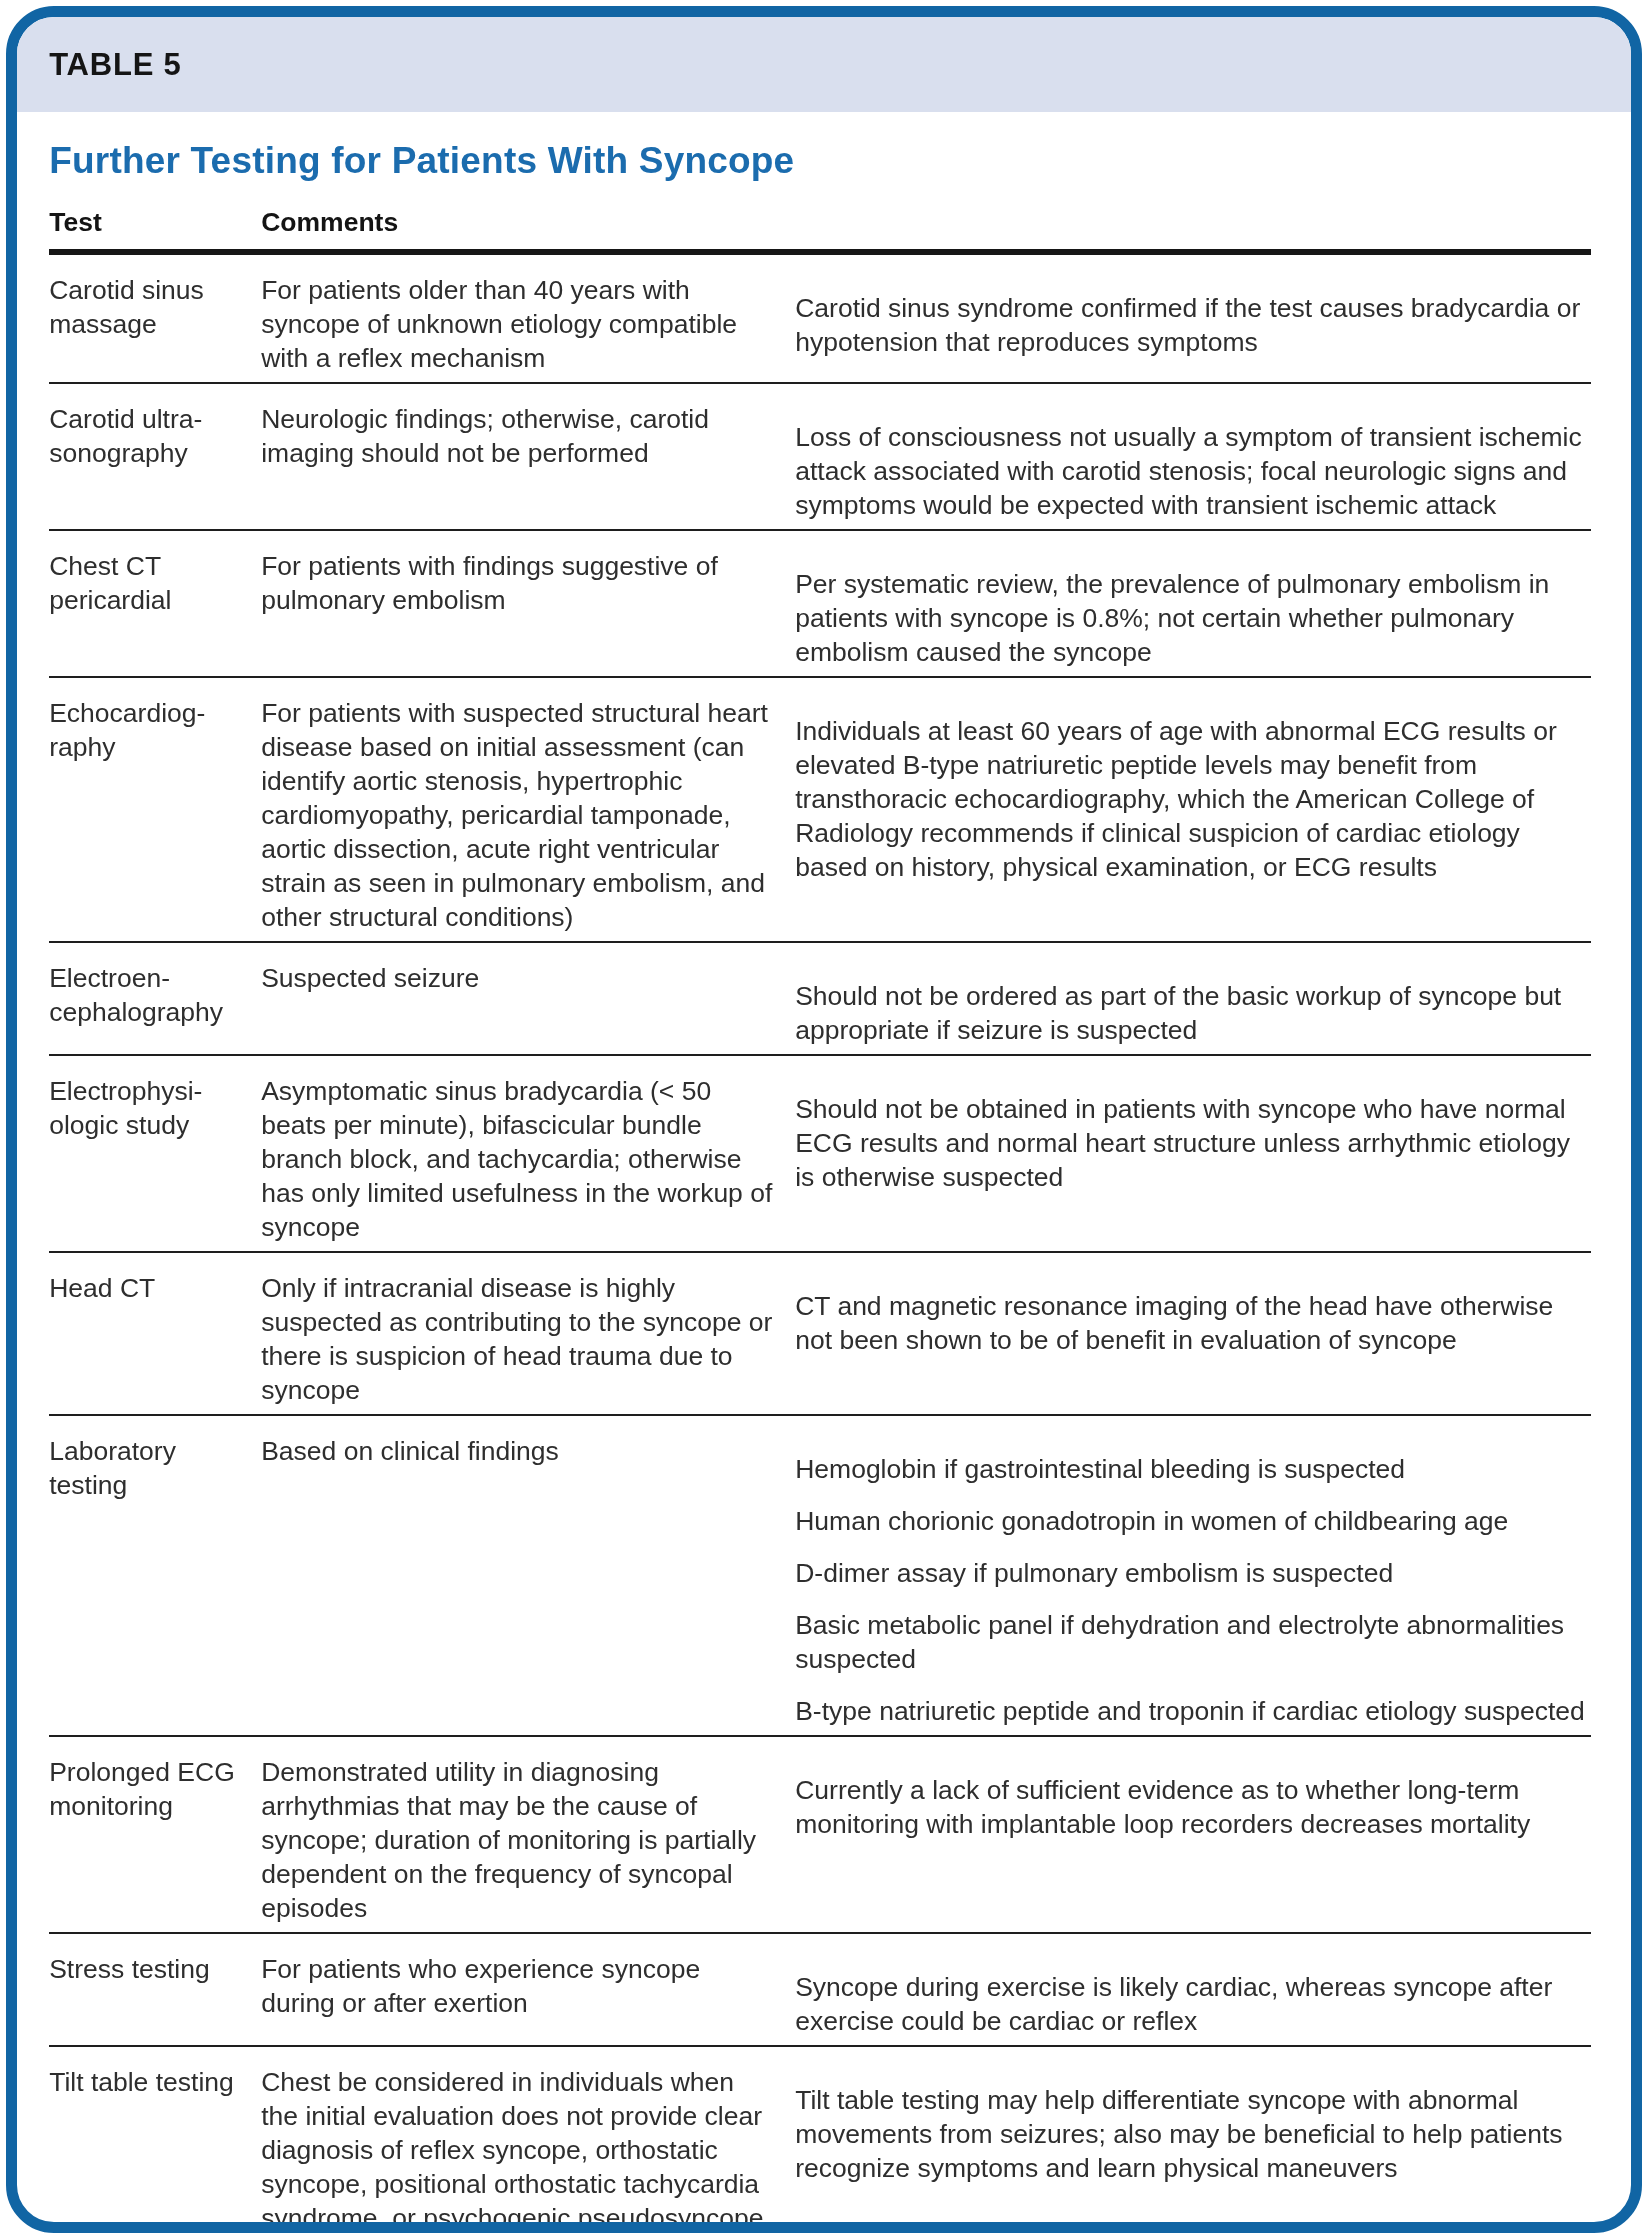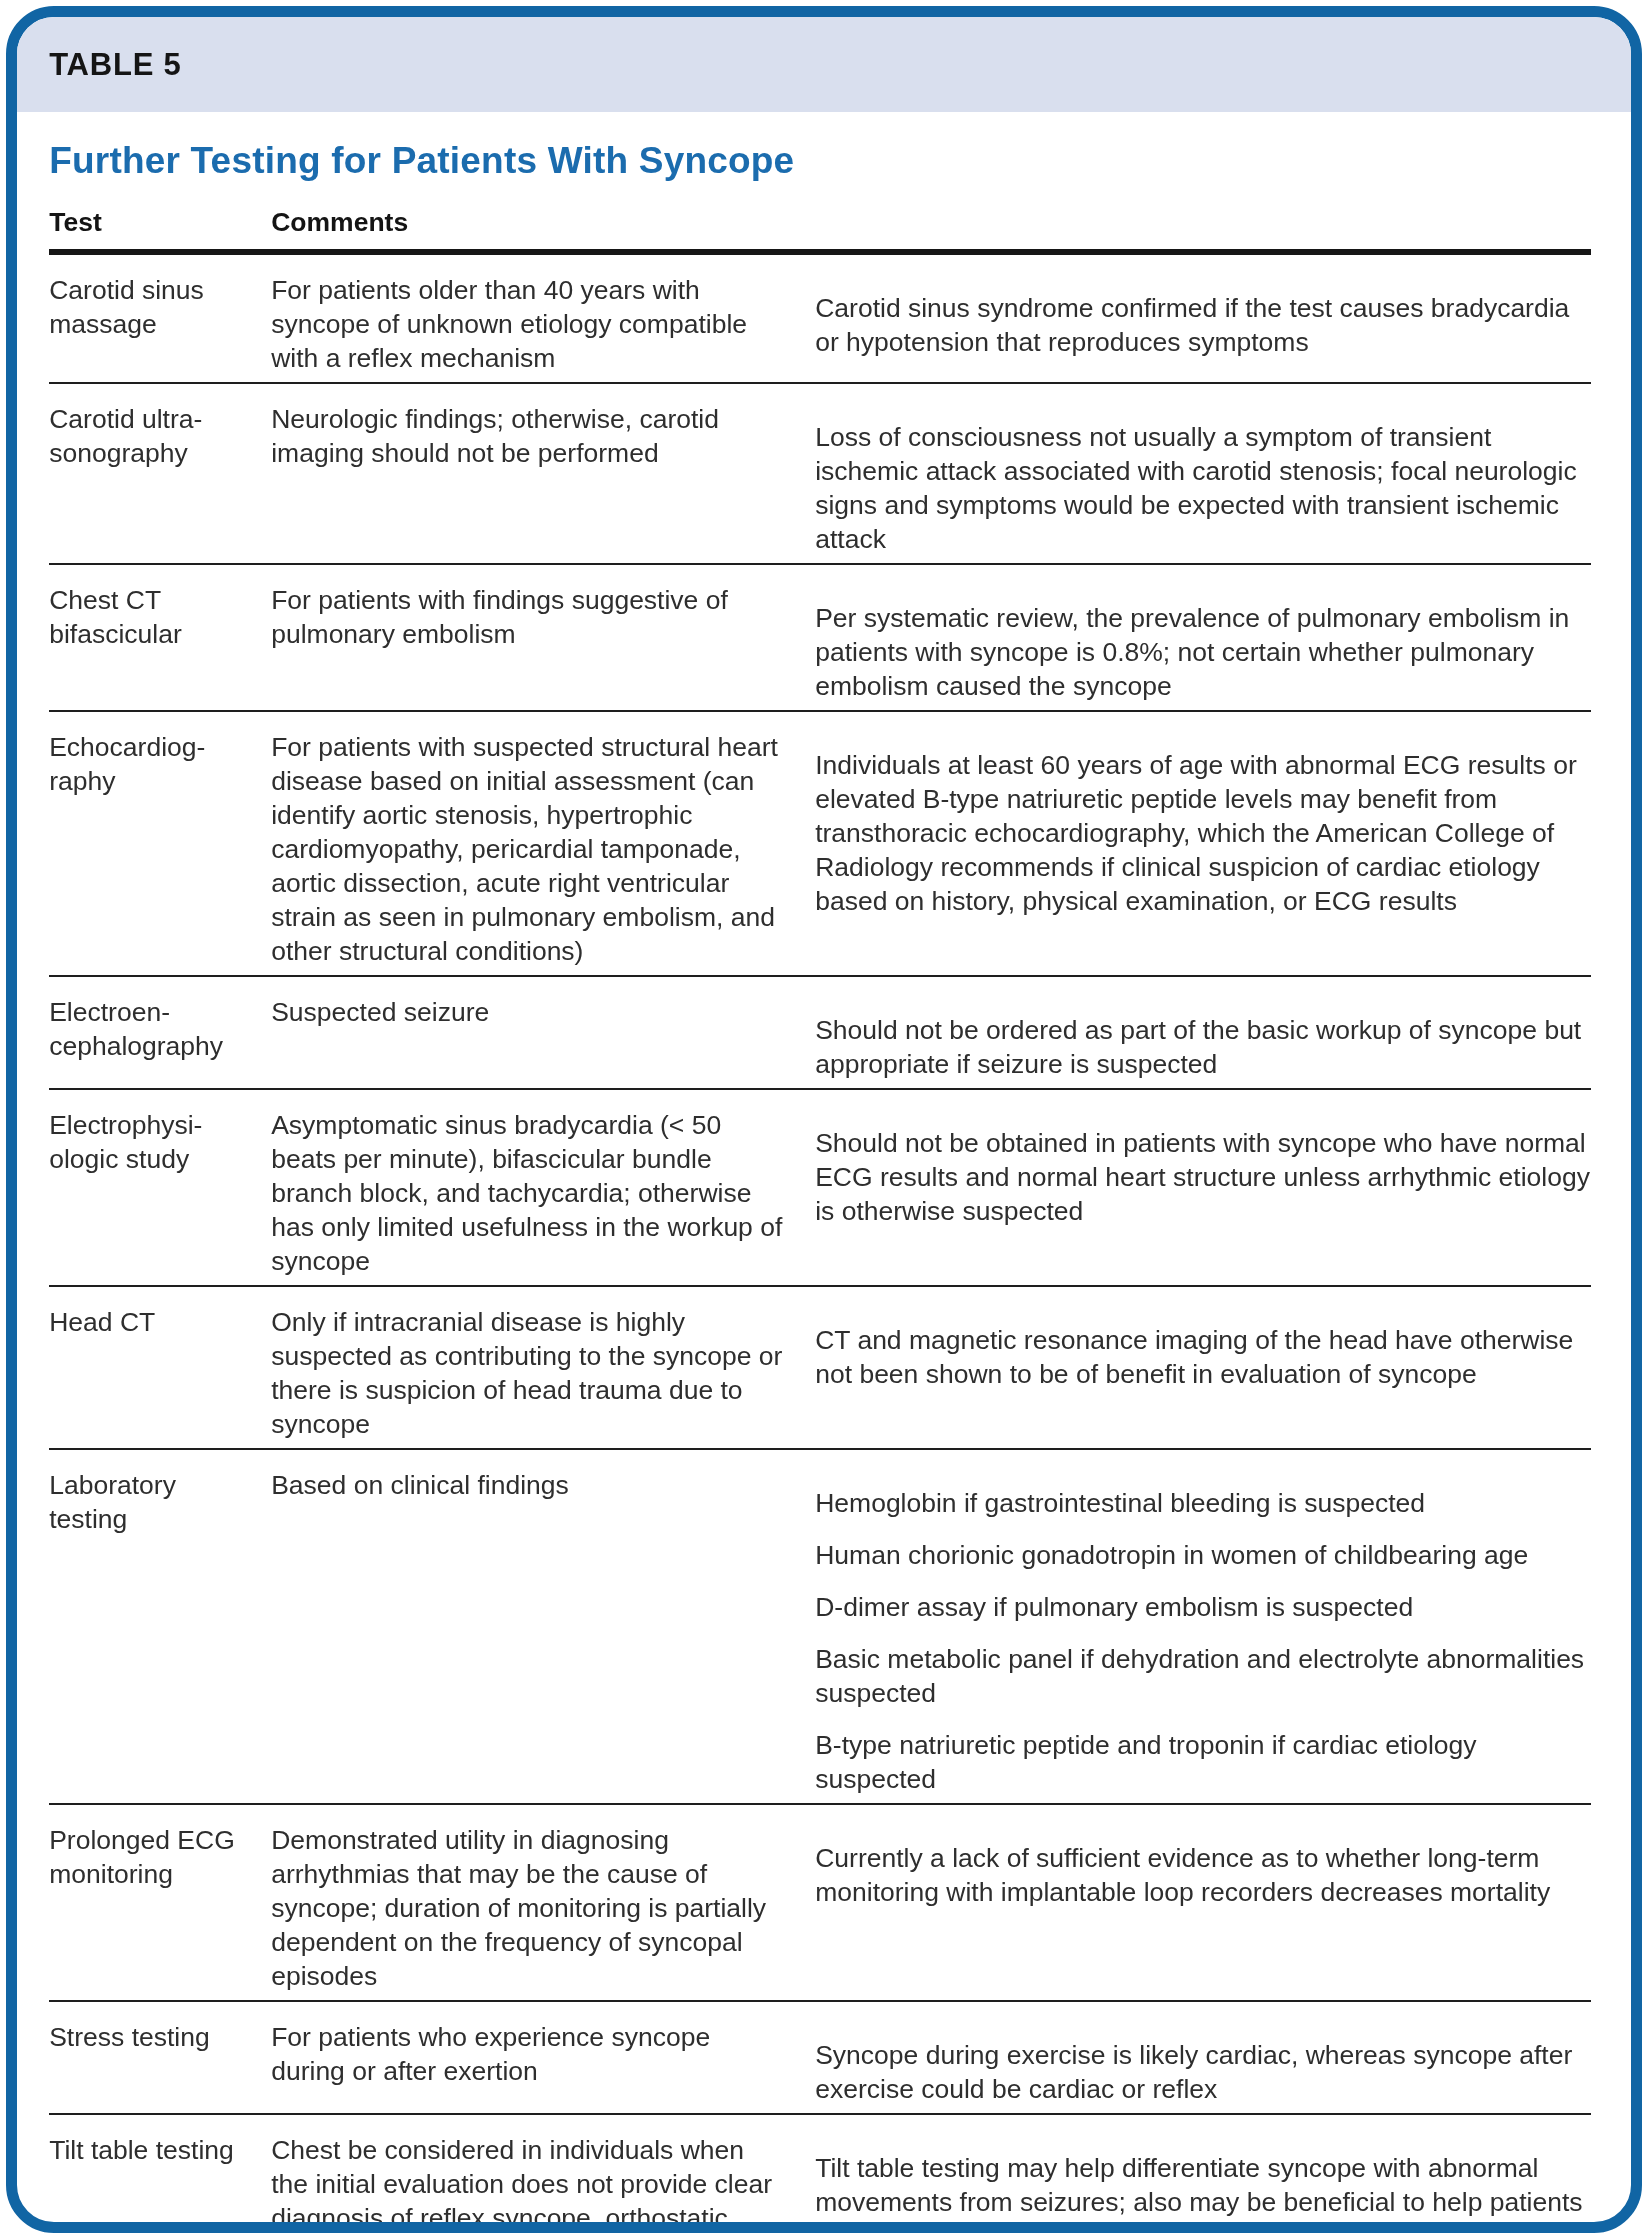--- a/index.html
+++ b/index.html
@@ -37,21 +37,21 @@
     padding:0 40px 0 32px;
   }
   .title{
     margin-top:28px;
     font-size:37px;font-weight:bold;color:var(--title-blue);
     letter-spacing:0.2px;
   }
   .grid{
     display:grid;
     grid-template-columns:195px 517px 1fr;
-    column-gap:27px;
+    column-gap:17px;
   }
   .header-row{margin-top:25px;}
   .th{font-size:26.5px;font-weight:bold;color:#141414;}
   .thick-rule{height:5.4px;background:var(--rule-black);margin-top:11px;}
   .row{padding:18px 0 7px;}
   .row + .row{border-top:2.3px solid #1e1e1e;}
   .cell{
     font-size:26.5px;line-height:34px;color:var(--text-dark);
     overflow-wrap:break-word;
   }
@@ -88,21 +88,21 @@
 
   <div class="grid row">
     <div class="cell test">Carotid ultra­sonography</div>
     <div class="cell indication">Neurologic findings; otherwise, carotid imaging should not be performed</div>
     <div class="cell comments">
             <p class="comment">Loss of consciousness not usually a symptom of transient ischemic attack associated with carotid stenosis; focal neurologic signs and symptoms would be expected with transient ischemic attack</p>
           </div>
   </div>
 
   <div class="grid row">
-    <div class="cell test">Chest CT bifascicular</div>
+    <div class="cell test">Chest CT pericardial</div>
     <div class="cell indication">For patients with findings suggestive of pulmonary embolism</div>
     <div class="cell comments">
             <p class="comment">Per systematic review, the prevalence of pulmonary embolism in patients with syncope is 0.8%; not certain whether pulmonary embolism caused the syncope</p>
           </div>
   </div>
 
   <div class="grid row">
     <div class="cell test">Echocardiog­raphy</div>
     <div class="cell indication">For patients with suspected structural heart disease based on initial assessment (can identify aortic stenosis, hypertrophic cardiomyopathy, pericardial tamponade, aortic dissection, acute right ventricular strain as seen in pulmonary embolism, and other structural conditions)</div>
     <div class="cell comments">

